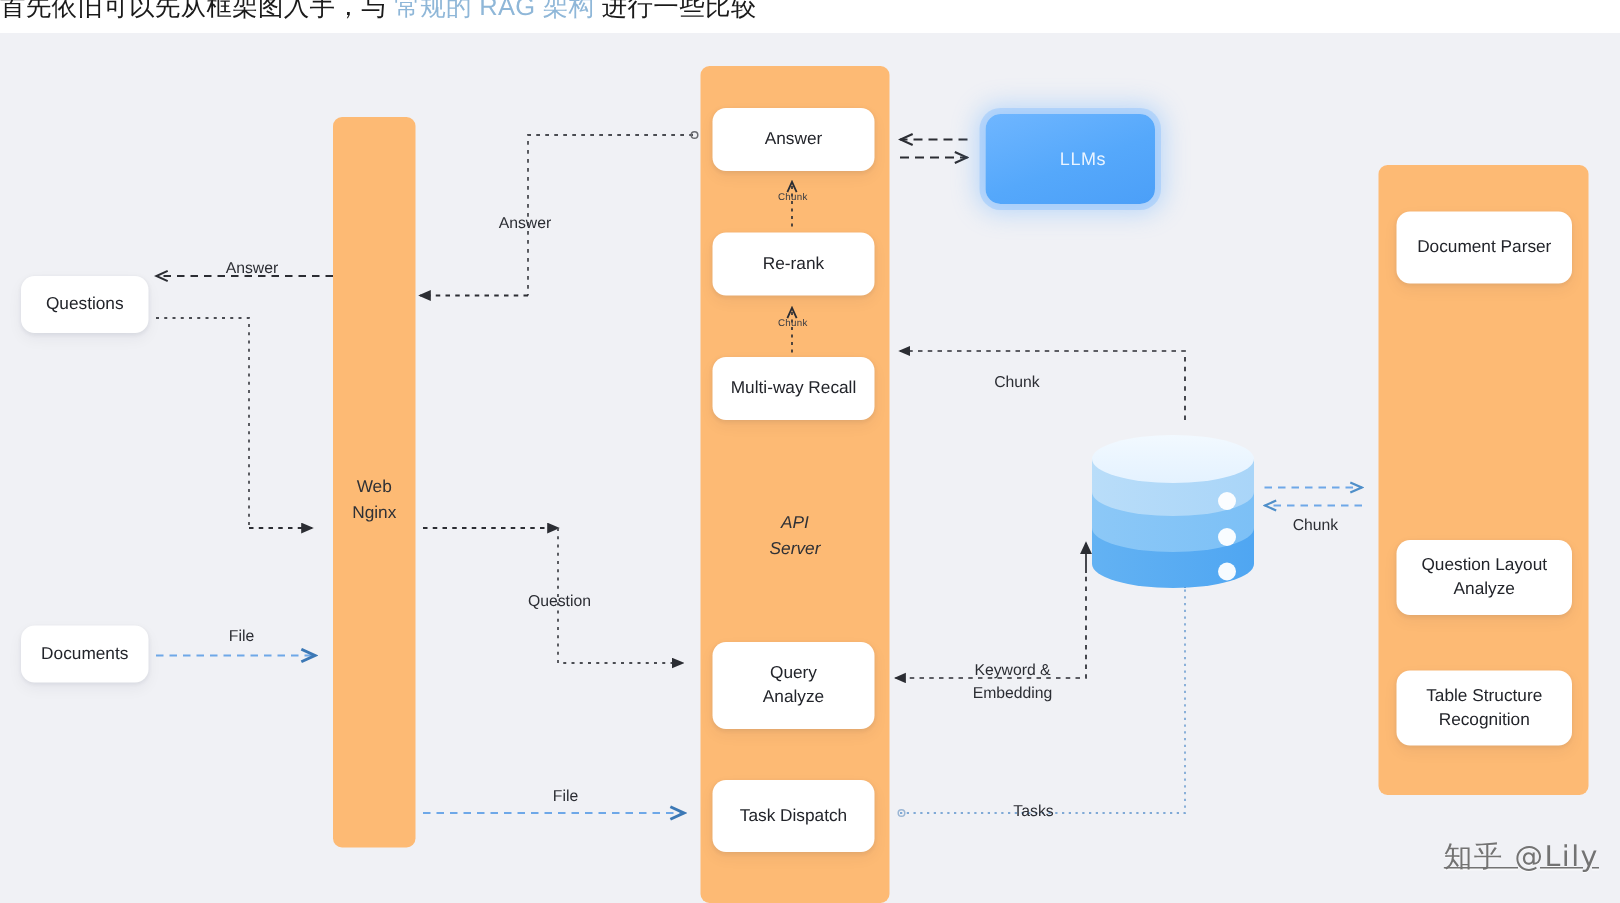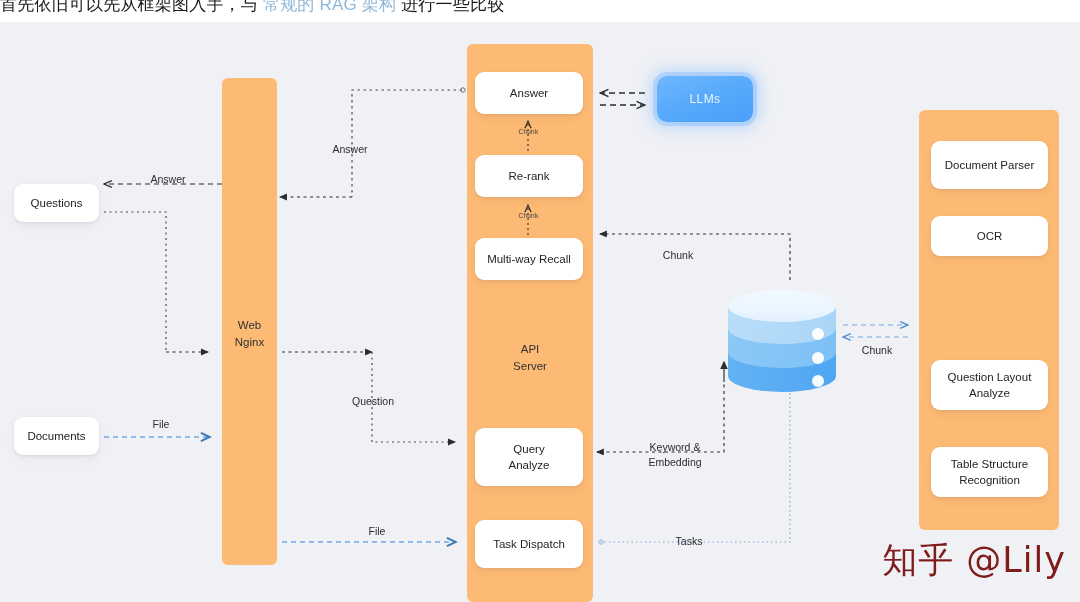--- a/index.html
+++ b/index.html
@@ -69,43 +69,44 @@
   }
   .elabel.tiny{font-size:6.5px;line-height:9px;color:#3a3c42;letter-spacing:.2px;}
   .elabel.w{white-space:nowrap;}
 
   
   .edges{position:absolute;left:0;top:0;width:1080px;height:580px;pointer-events:none;}
 
   
   .watermark{
     position:absolute;right:14px;bottom:18px;
-    font-size:35px;color:#7f1d1d;letter-spacing:1px;
+    font-size:19px;color:#737373;letter-spacing:1px;
     font-family:"DejaVu Sans",sans-serif;
     text-shadow:0 1px 0 #fbfbfd;
+    text-decoration:underline;
   }
 </style>
 </head>
 <body>
 
 <div class="page">
 
   <div class="article-strip">
     <div class="article-text"><span>首先依旧可以先从框架图入手，与 </span><span class="hl">常规的 RAG 架构</span><span> 进行一些比较</span></div>
   </div>
 
   <div class="canvas">
    <div class="canvas-inner">
 
     <div class="lane" style="left:222px;top:56px;width:55px;height:487px;">
       <div class="lane-title" style="top:239px;">Web</div>
       <div class="lane-title" style="top:256px;">Nginx</div>
     </div>
 
-    <div class="lane" style="left:467px;top:22px;width:126px;height:558px;">
+    <div class="lane" style="left:467px;top:22px;width:126px;height:558px;font-style:italic;">
       <div class="lane-title" style="top:297px;">API</div>
       <div class="lane-title" style="top:314px;">Server</div>
     </div>
 
     <div class="lane" style="left:919px;top:88px;width:140px;height:420px;">
       <div class="lane-title" style="top:278px;">Task Executor</div>
     </div>
 
     <svg class="edges" viewBox="0 0 1080 580">
       <defs>
@@ -181,21 +182,21 @@
       <span>Multi-way Recall</span>
     </div>
     <div class="node" style="left:475px;top:406px;width:108px;height:58px;flex-direction:column;">
       <span>Query</span>
       <span>Analyze</span>
     </div>
     <div class="node" style="left:475px;top:498px;width:108px;height:48px;">
       <span>Task Dispatch</span>
     </div>
 
-    <div class="llm-node" style="left:657px;top:54px;width:96px;height:46px;">
+    <div class="llm-node" style="left:657px;top:54px;width:96px;height:60px;padding-left:17px;">
       <span>LLMs</span>
     </div>
 
     <div class="db" style="left:722px;top:258px;width:120px;height:118px;">
       <svg width="120" height="118" viewBox="0 0 120 118">
         <defs>
           <linearGradient id="dbTop" x1="0" y1="0" x2="0" y2="1">
             <stop offset="0%" stop-color="#f2f9ff"></stop>
             <stop offset="100%" stop-color="#e4f2ff"></stop>
           </linearGradient>
@@ -223,23 +224,20 @@
 
         <circle cx="96" cy="54" r="6" fill="#ffffff" opacity=".95"></circle>
         <circle cx="96" cy="78" r="6" fill="#ffffff" opacity=".95"></circle>
         <circle cx="96" cy="101" r="6" fill="#ffffff" opacity=".95"></circle>
       </svg>
     </div>
 
     <div class="node" style="left:931px;top:119px;width:117px;height:48px;">
       <span>Document Parser</span>
     </div>
-    <div class="node" style="left:931px;top:194px;width:117px;height:40px;">
-      <span>OCR</span>
-    </div>
     <div class="node" style="left:931px;top:338px;width:117px;height:50px;flex-direction:column;">
       <span>Question Layout</span>
       <span>Analyze</span>
     </div>
     <div class="node" style="left:931px;top:425px;width:117px;height:50px;flex-direction:column;">
       <span>Table Structure</span>
       <span>Recognition</span>
     </div>
 
     <div class="elabel w" style="left:141px;top:150px;width:54px;">Answer</div>

